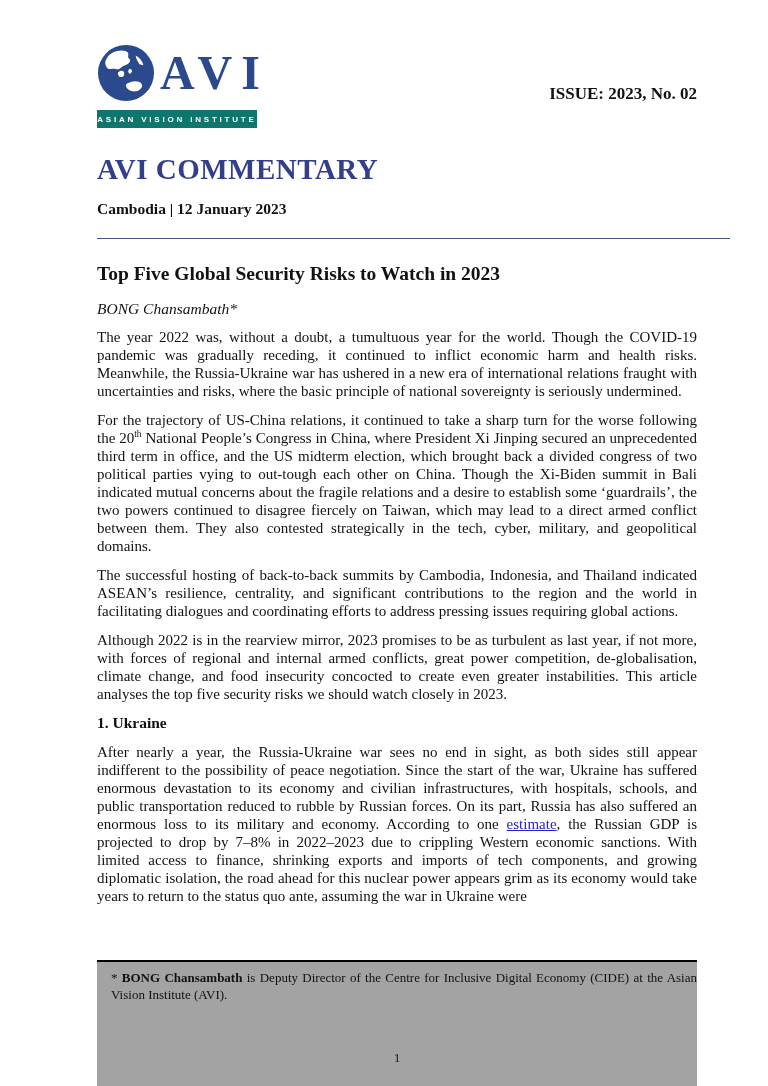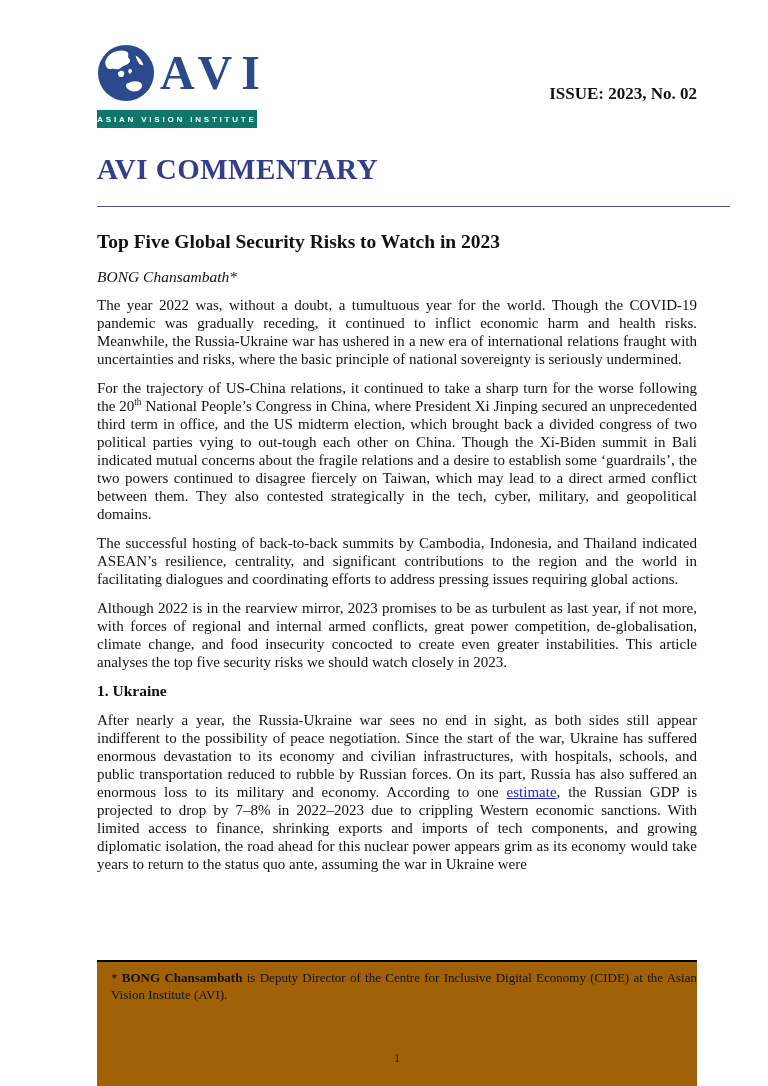--- a/index.html
+++ b/index.html
@@ -47,21 +47,21 @@
   .article-body p {
     font-size:15px; line-height:18px; text-align:justify;
     margin:0 0 11px;
   }
   .article-body h3 { font-size:15.5px; line-height:18px; margin:4px 0 11px; font-weight:bold; }
   .article-body sup { font-size:0.62em; vertical-align:super; line-height:0; }
   .article-body a.inline-link { color:#2424cd; text-decoration:underline; cursor:pointer; }
   
   .footer {
     position:absolute; left:97px; right:71px; top:960px; bottom:0;
-    background:#a16207; border-top:2px solid #000000;
+    background:#a3a3a3; border-top:2px solid #000000;
   }
   .footnote {
     font-size:13px; line-height:17px; padding:7px 0 0 14px; text-align:justify;
   }
   .fn-bold { font-weight:bold; }
   .pagenum {
     position:absolute; bottom:20px; left:0; right:0;
     text-align:center; font-size:13.5px; color:#222;
   }
 </style>
@@ -85,20 +85,21 @@
         </span>
         <span class="logo-acronym">AVI</span>
       </div>
       <div class="logo-banner">ASIAN VISION INSTITUTE</div>
     </div>
     <div class="issue-label">ISSUE: 2023, No. 02</div>
   </div>
 
   <div class="masthead">
     <div class="masthead-title">AVI COMMENTARY</div>
+    <div class="dateline">Cambodia | 12 January 2023</div>
     <hr class="divider">
   </div>
 
   <div class="article">
     <div class="article-title">Top Five Global Security Risks to Watch in 2023</div>
     <div class="author">BONG Chansambath*</div>
     <div class="article-body" id="article-body">
         <p><span>The year 2022 was, without a doubt, a tumultuous year for the world. Though the COVID-19 pandemic was gradually receding, it continued to inflict economic harm and health risks. Meanwhile, the Russia-Ukraine war has ushered in a new era of international relations fraught with uncertainties and risks, where the basic principle of national sovereignty is seriously undermined.</span></p>
         <p><span>For the trajectory of US-China relations, it continued to take a sharp turn for the worse following the 20</span><sup>th</sup><span> National People’s Congress in China, where President Xi Jinping secured an unprecedented third term in office, and the US midterm election, which brought back a divided congress of two political parties vying to out-tough each other on China. Though the Xi-Biden summit in Bali indicated mutual concerns about the fragile relations and a desire to establish some ‘guardrails’, the two powers continued to disagree fiercely on Taiwan, which may lead to a direct armed conflict between them. They also contested strategically in the tech, cyber, military, and geopolitical domains.</span></p>
         <p><span>The successful hosting of back-to-back summits by Cambodia, Indonesia, and Thailand indicated ASEAN’s resilience, centrality, and significant contributions to the region and the world in facilitating dialogues and coordinating efforts to address pressing issues requiring global actions.</span></p>

